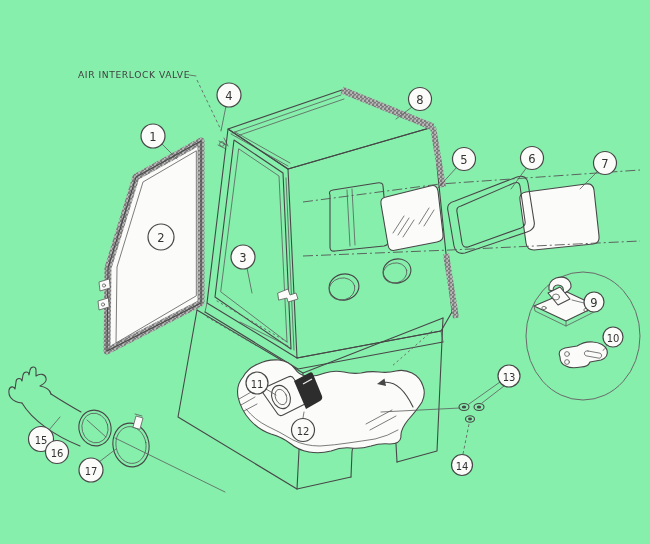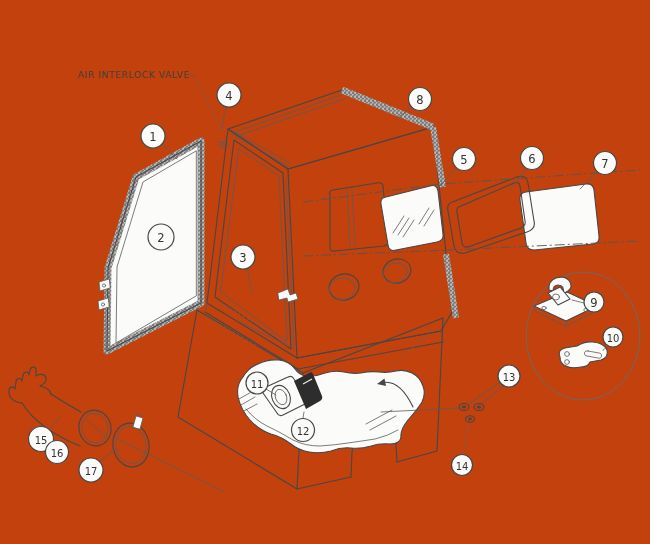--- a/index.html
+++ b/index.html
@@ -1,16 +1,16 @@
 <!DOCTYPE html>
 <html><head>
 <meta charset="utf-8">
 <style>
   html,body{margin:0;padding:0;background:#fbfbf9;}
-  .stage{position:relative;width:650px;height:544px;background:#c2410c;overflow:hidden;
+  .stage{position:relative;width:650px;height:544px;background:#86efac;overflow:hidden;
          font-family:"DejaVu Sans",sans-serif;}
   svg{display:block;position:absolute;left:0;top:0;}
   .ln{fill:none;stroke:#474747;stroke-width:1.1;stroke-linejoin:round;stroke-linecap:round;}
   .ln2{fill:none;stroke:#5c5c5c;stroke-width:.8;stroke-linejoin:round;stroke-linecap:round;}
   .wf{fill:#fbfbf9;}
   .dd{fill:none;stroke:#555;stroke-width:.9;stroke-dasharray:10 3 2 3;}
   .dot{fill:none;stroke:#666;stroke-width:.9;stroke-dasharray:1.5 3.5;stroke-linecap:round;}
   .dsh{fill:none;stroke:#666;stroke-width:.9;stroke-dasharray:3 2.5;}
   .stip{fill:none;stroke:url(#stip);stroke-linejoin:round;stroke-linecap:butt;}
   .dark{fill:#2d2d2d;stroke:none;}

